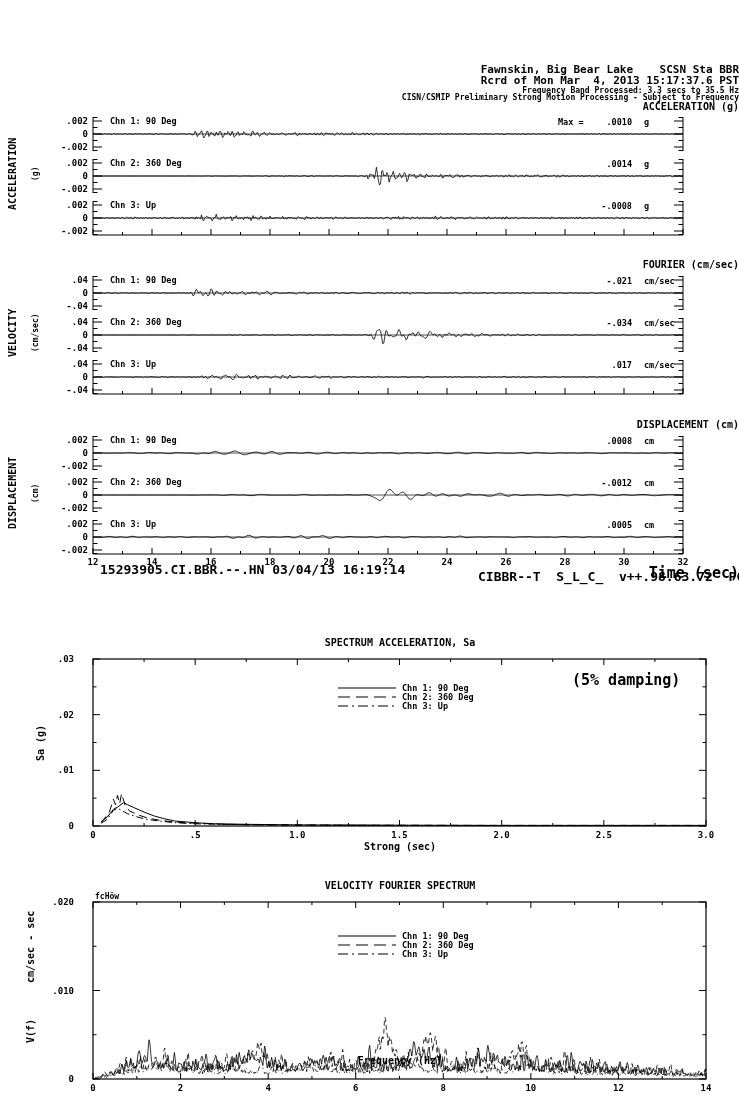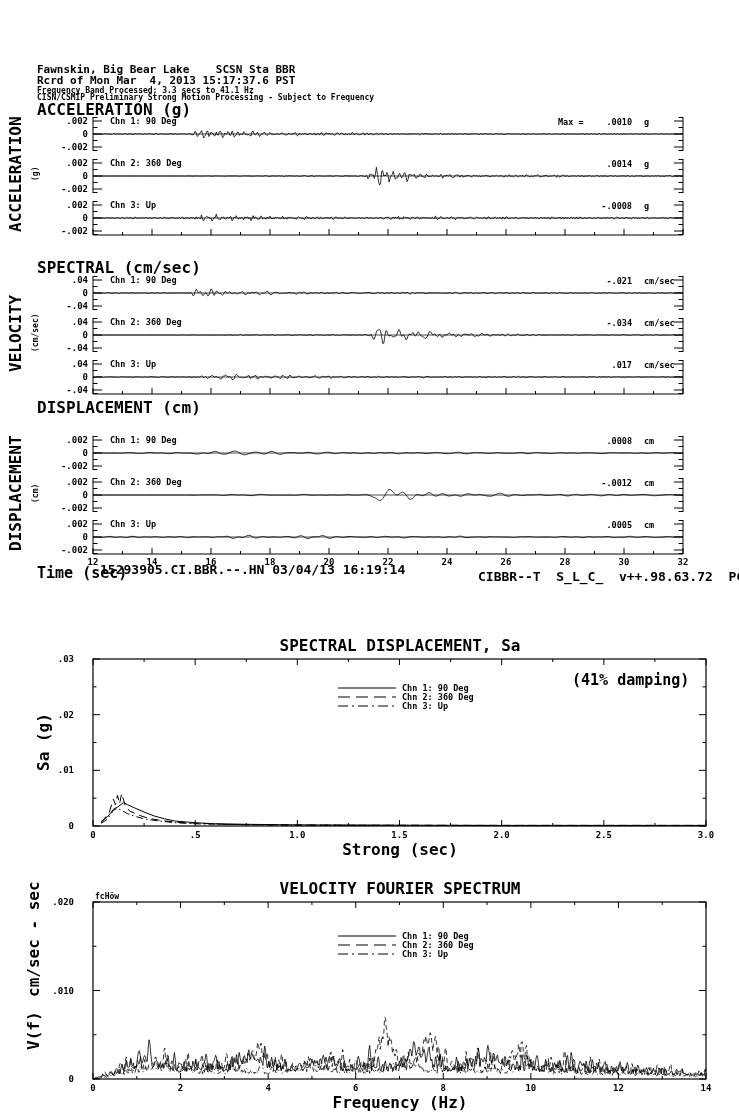--- a/index.html
+++ b/index.html
@@ -1,21 +1,21 @@
 <!DOCTYPE html>
 <html><head>
 <meta charset="utf-8">
 <style>
   html,body{margin:0;padding:0}
   body{width:739px;height:1115px;position:relative;background:#fff;color:#000;
        font-family:"DejaVu Sans Mono",monospace;font-weight:bold;overflow:hidden}
   .abs{position:absolute;white-space:pre;line-height:1.1}
-  .ctr{left:37px;width:702px;text-align:left}
+  .ctr{left:37px;width:702px;text-align:right}
   .ctr2{left:61px;width:678px;text-align:center}
-  .f11{font-size:11px}.f10{font-size:16px}.f9{font-size:15px}.f85{font-size:13px}.f8{font-size:8px}
+  .f11{font-size:11px}.f10{font-size:10px}.f9{font-size:15px}.f85{font-size:13px}.f8{font-size:8px}
   .vert{position:absolute;writing-mode:vertical-rl;transform:rotate(180deg);
         text-align:center;white-space:pre;line-height:1}
   svg{position:absolute;left:0;top:0}
   svg text{font-family:"DejaVu Sans Mono",monospace;font-weight:bold;fill:#000}
 </style>
 </head>
 <body>
 
 <svg id="gfx" width="739" height="1115">
     <line x1="93" y1="235" x2="683" y2="235" stroke="#000" stroke-width="1"></line>
@@ -431,40 +431,40 @@
     <line x1="338" y1="936" x2="396" y2="936" stroke="#000" stroke-width="1"></line>
     <text x="402" y="939" font-size="8.5" text-anchor="start">Chn 1: 90 Deg</text>
     <line x1="338" y1="945" x2="396" y2="945" stroke="#000" stroke-width="1" stroke-dasharray="12,6"></line>
     <text x="402" y="948" font-size="8.5" text-anchor="start">Chn 2: 360 Deg</text>
     <line x1="338" y1="954" x2="396" y2="954" stroke="#000" stroke-width="1" stroke-dasharray="10,4,2,4"></line>
     <text x="402" y="957" font-size="8.5" text-anchor="start">Chn 3: Up</text>
   </svg>
 
 <div class="abs ctr f11" style="top:64px">Fawnskin, Big Bear Lake    SCSN Sta BBR</div>
 <div class="abs ctr f11" style="top:75px">Rcrd of Mon Mar  4, 2013 15:17:37.6 PST</div>
-<div class="abs ctr f8" style="top:87px">Frequency Band Processed: 3.3 secs to 41.1 Hz</div>
+<div class="abs ctr f8" style="top:87px">Frequency Band Processed: 3.3 secs to 35.5 Hz</div>
 <div class="abs ctr f8" style="top:94px">CISN/CSMIP Preliminary Strong Motion Processing - Subject to Frequency</div>
 
 <div class="abs ctr f10" style="top:101px">ACCELERATION (g)</div>
-<div class="abs ctr f10" style="top:259px">SPECTRAL (cm/sec)</div>
-<div class="abs ctr f10" style="top:399px">DISPLACEMENT (cm)</div>
+<div class="abs ctr f10" style="top:259px">FOURIER (cm/sec)</div>
+<div class="abs ctr f10" style="top:419px">DISPLACEMENT (cm)</div>
 
 <div class="vert f10" style="left:8px;top:113px;height:122px">ACCELERATION</div>
 <div class="vert f8" style="left:32px;top:113px;height:122px">(g)</div>
 <div class="vert f10" style="left:8px;top:272px;height:122px">VELOCITY</div>
 <div class="vert f8" style="left:32px;top:272px;height:122px">(cm/sec)</div>
 <div class="vert f10" style="left:8px;top:432px;height:122px">DISPLACEMENT</div>
 <div class="vert f8" style="left:32px;top:432px;height:122px">(cm)</div>
 
 <div class="abs ctr f9" style="top:565px">Time (sec)</div>
 <div class="abs f85" style="left:100px;top:563px">15293905.CI.BBR.--.HN 03/04/13 16:19:14</div>
 <div class="abs f85" style="left:478px;top:570px">CIBBR--T  S_L_C_  v++.98.63.72  PC89</div>
 
-<div class="abs ctr2 f10" style="top:637px">SPECTRAL DISPLACEMENT, Sa</div>
-<div class="abs f9" style="left:572px;top:672px">(41% damping)</div>
+<div class="abs ctr2 f10" style="top:637px">SPECTRUM ACCELERATION, Sa</div>
+<div class="abs f9" style="left:572px;top:672px">(5% damping)</div>
 <div class="vert f10" style="left:36px;top:659px;height:167px">Sa (g)</div>
 <div class="abs ctr2 f10" style="top:841px">Strong (sec)</div>
 
 <div class="abs ctr2 f10" style="top:880px">VELOCITY FOURIER SPECTRUM</div>
 <div class="abs f8" style="left:95px;top:893px">fcHöw</div>
 <div class="vert f10" style="left:26px;top:897px;height:100px">cm/sec - sec</div>
 <div class="vert f10" style="left:26px;top:1000px;height:62px">V(f)</div>
-<div class="abs ctr2 f10" style="top:1094px">Frequency (Hz)</div>
+<div class="abs ctr2 f10" style="top:1055px">Frequency (Hz)</div>
 
 </body></html>

